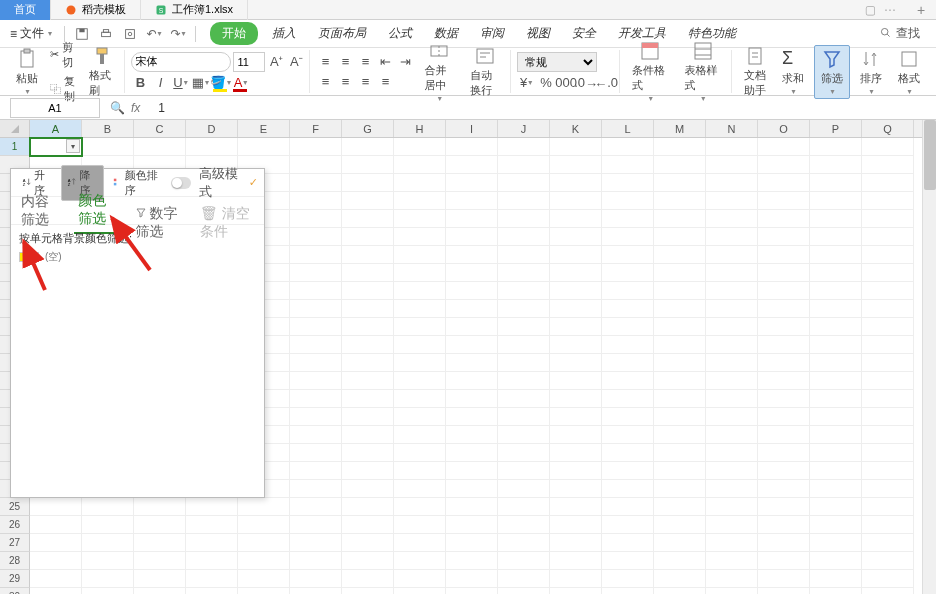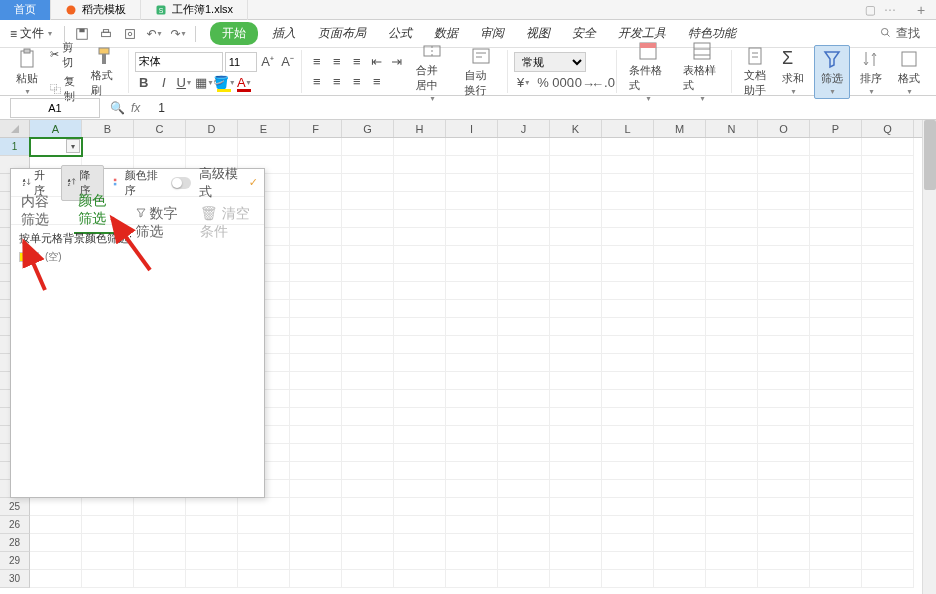--- a/index.html
+++ b/index.html
@@ -25,21 +25,21 @@
 
 .ribbon { height: 48px; display: flex; align-items: stretch; border-bottom: 1px solid #d0d0d0; padding: 2px 6px; gap: 2px; }
 .ribbon-group { display: flex; align-items: center; gap: 4px; padding: 0 4px; border-right: 1px solid #e8e8e8; }
 .ribbon-group:last-child { border-right: none; }
 .ribbon-bigbtn { display: flex; flex-direction: column; align-items: center; justify-content: center; padding: 2px 6px; gap: 1px; font-size: 11px; color: #444; cursor: pointer; }
 .ribbon-bigbtn.active { background: #d0e4f5; border: 1px solid #7aa8d4; border-radius: 2px; justify-content: center; }
 .ribbon-stack { display: flex; flex-direction: column; gap: 2px; justify-content: center; }
 .ribbon-smallbtn { display: flex; align-items: center; gap: 3px; font-size: 11px; color: #444; padding: 1px 2px; cursor: pointer; }
 .ribbon-bigicon { width: 22px; height: 22px; display: inline-block; }
 .font-select { height: 20px; font-size: 11px; border: 1px solid #ccc; padding: 0 3px; }
-.font-name { width: 88px; }
+.font-name { width: 100px; border-radius: 10px; }
 .font-size { width: 32px; }
 .symbol-btn { width: 18px; height: 18px; display: flex; align-items: center; justify-content: center; color: #555; font-size: 13px; cursor: pointer; }
 .symbol-row { display: flex; gap: 2px; }
 .caret { font-size: 8px; color: #888; margin-left: 1px; }
 
 
 .namebox-row { height: 24px; display: flex; align-items: center; border-bottom: 1px solid #d0d0d0; }
 .namebox { width: 90px; height: 20px; border: 1px solid #ccc; margin-left: 10px; text-align: center; font-size: 11px; display: flex; align-items: center; justify-content: center; }
 .formula-icons { display: flex; gap: 6px; padding: 0 10px; color: #777; }
 .formula-bar { flex: 1; padding: 0 8px; color: #333; font-size: 12px; }
@@ -55,21 +55,21 @@
 .row-h { width: 30px; background: #f0f0f0; text-align: center; font-size: 10px; color: #555; border-right: 1px solid #ccc; border-bottom: 1px solid #d8d8d8; line-height: 18px; }
 .row-h.sel { background: #d0e4f5; color: #2a6b2a; }
 .cell { width: 52px; border-right: 1px solid #eee; border-bottom: 1px solid #eee; }
 .cell.active { outline: 2px solid #2a8a2a; outline-offset: -1px; background: #fff; position: relative; }
 .filter-arrow { position: absolute; right: 1px; top: 1px; width: 14px; height: 14px; background: #f5f5f5; border: 1px solid #bbb; display: flex; align-items: center; justify-content: center; font-size: 8px; color: #555; }
 
 
 .filter-popup { position: absolute; left: 10px; top: 168px; width: 255px; height: 330px; background: #fff; border: 1px solid #bbb; box-shadow: 2px 2px 6px rgba(0,0,0,0.15); z-index: 10; }
 .filter-sortrow { height: 28px; display: flex; align-items: center; padding: 0 6px; gap: 4px; border-bottom: 1px solid #eee; }
 .sort-btn { display: flex; align-items: center; gap: 2px; padding: 2px 5px; font-size: 11px; color: #444; border-radius: 2px; cursor: pointer; }
-.sort-btn.selected { background: #e5e5e5; border: 1px solid #c5c5c5; }
+.sort-btn.selected { background: #a3a3a3; border: 1px solid #c5c5c5; }
 .sort-icon { width: 12px; height: 12px; }
 .toggle-switch { width: 24px; height: 12px; background: #ddd; border-radius: 6px; position: relative; margin-left: auto; }
 .toggle-knob { width: 10px; height: 10px; background: #fff; border-radius: 50%; position: absolute; top: 1px; left: 1px; box-shadow: 0 1px 2px rgba(0,0,0,0.3); }
 .adv-label { font-size: 13px; color: #555; margin-left: 4px; }
 .adv-check { color: #e8a23c; font-size: 11px; margin-left: 2px; }
 
 .filter-tabs { height: 28px; display: flex; align-items: center; padding: 0 6px; gap: 8px; border-bottom: 1px solid #eee; }
 .filter-tab { padding: 4px 4px; font-size: 14px; color: #666; cursor: pointer; }
 .filter-tab.active { color: #2a8a2a; border-bottom: 2px solid #2a8a2a; }
 .filter-tabs-right { margin-left: auto; display: flex; gap: 8px; align-items: center; margin-top: 25px; }
@@ -243,21 +243,21 @@
       <span class="ribbon-bigicon"><svg viewBox="0 0 22 22">
             <rect x="3" y="4" width="16" height="14" fill="none" stroke="#888"></rect>
             <path d="M6 8 h10 M6 12 h6" stroke="#888"></path>
           </svg></span>
       <span>自动换行</span>
     </div>
   </div>
 
   <div class="ribbon-group">
     <div class="ribbon-stack">
-      <select class="font-select" style="width:72px"><option>常规</option></select>
+      <select class="font-select" style="width:80px"><option>常规</option></select>
       <div class="symbol-row">
         <span class="symbol-btn">¥<span class="caret">▾</span></span>
         <span class="symbol-btn">%</span>
         <span class="symbol-btn">000</span>
         <span class="symbol-btn">.0→</span>
         <span class="symbol-btn">←.0</span>
       </div>
     </div>
   </div>
 
@@ -792,20 +792,40 @@
         <div class="cell"></div>
         <div class="cell"></div>
         <div class="cell"></div>
         <div class="cell"></div>
         <div class="cell"></div>
         <div class="cell"></div>
         <div class="cell"></div>
         <div class="cell"></div>
       </div>
       <div class="row">
+        <div class="row-h">27</div>
+        <div class="cell"></div>
+        <div class="cell"></div>
+        <div class="cell"></div>
+        <div class="cell"></div>
+        <div class="cell"></div>
+        <div class="cell"></div>
+        <div class="cell"></div>
+        <div class="cell"></div>
+        <div class="cell"></div>
+        <div class="cell"></div>
+        <div class="cell"></div>
+        <div class="cell"></div>
+        <div class="cell"></div>
+        <div class="cell"></div>
+        <div class="cell"></div>
+        <div class="cell"></div>
+        <div class="cell"></div>
+      </div>
+      <div class="row">
         <div class="row-h">28</div>
         <div class="cell"></div>
         <div class="cell"></div>
         <div class="cell"></div>
         <div class="cell"></div>
         <div class="cell"></div>
         <div class="cell"></div>
         <div class="cell"></div>
         <div class="cell"></div>
         <div class="cell"></div>

